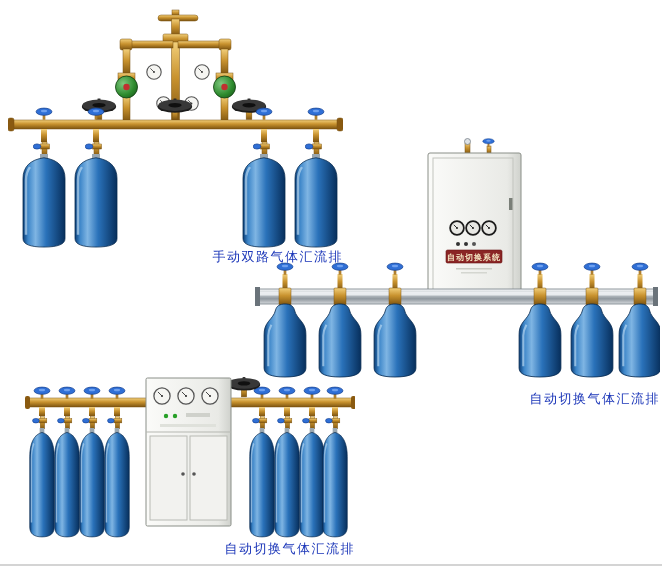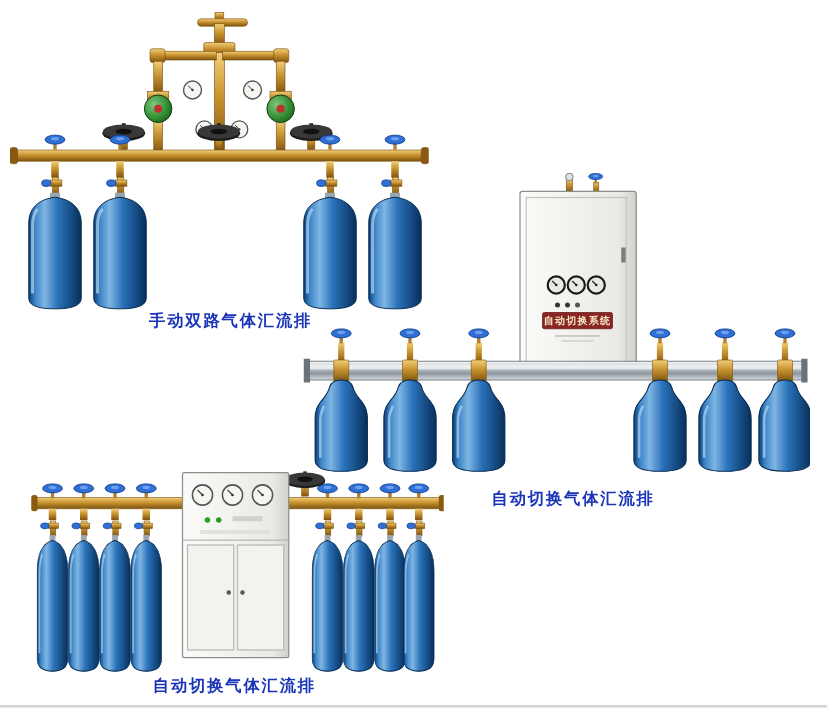--- a/index.html
+++ b/index.html
@@ -3,22 +3,22 @@
 <meta charset="utf-8">
 <style>
   *{margin:0;padding:0;box-sizing:border-box}
   html,body{background:#ffffff}
   body{font-family:"Liberation Sans","DejaVu Sans",sans-serif}
   .stage{position:relative;width:662px;height:572px;background:#fff;overflow:hidden}
   .product{position:absolute}
   .product svg{display:block}
   .caption{
     color:var(--caption-color,#1a35b8);
-    font-weight:bold;font-size:13px;letter-spacing:1.5px;
-    text-align:center;white-space:nowrap;
+    font-weight:normal;font-size:13px;letter-spacing:1.5px;
+    text-align:right;white-space:nowrap;
     font-family:"Liberation Sans","DejaVu Sans",sans-serif}
   .divider{position:absolute;left:0;right:0;height:2px;background:#d4d4d4}
 </style>
 </head>
 <body>
 
 <div class="stage">
 
   <svg width="0" height="0" style="position:absolute" aria-hidden="true">
     <defs>
@@ -144,21 +144,21 @@
       <g>
         <use href="#sym-cyl" x="12" y="146" width="48" height="94"></use>
         <use href="#sym-cyl" x="64" y="146" width="48" height="94"></use>
         <use href="#sym-cyl" x="232" y="146" width="48" height="94"></use>
         <use href="#sym-cyl" x="284" y="146" width="48" height="94"></use>
       </g>
     </svg>
     <figcaption class="caption" style="margin-left:18px">手动双路气体汇流排</figcaption>
   </figure>
 
-  <figure class="product" style="left:241px;top:138px;width:407px">
+  <figure class="product" style="left:253px;top:138px;width:407px">
     <svg width="407" height="252" viewBox="0 0 407 252">
       <g>
         <rect x="212" y="5" width="5" height="11" fill="url(#gradBrass)" stroke="#7a5210" stroke-width="0.5"></rect>
         <circle cx="214.5" cy="3.5" r="3" fill="#dde2e6" stroke="#7a8288" stroke-width="0.8"></circle>
         <rect x="234" y="8" width="4" height="8" fill="url(#gradBrass)" stroke="#7a5210" stroke-width="0.5"></rect>
         <use href="#sym-bluewheel" x="229" y="0" width="13" height="9"></use>
         <rect x="175" y="15" width="93" height="147" rx="2" fill="url(#gradCab)" stroke="#8a8f88" stroke-width="1"></rect>
         <rect x="180" y="20" width="80" height="137" fill="none" stroke="#c2c4be" stroke-width="1"></rect>
         <use href="#sym-gauge-dark" x="196" y="82" width="16" height="16"></use>
         <use href="#sym-gauge-dark" x="212" y="82" width="16" height="16"></use>

